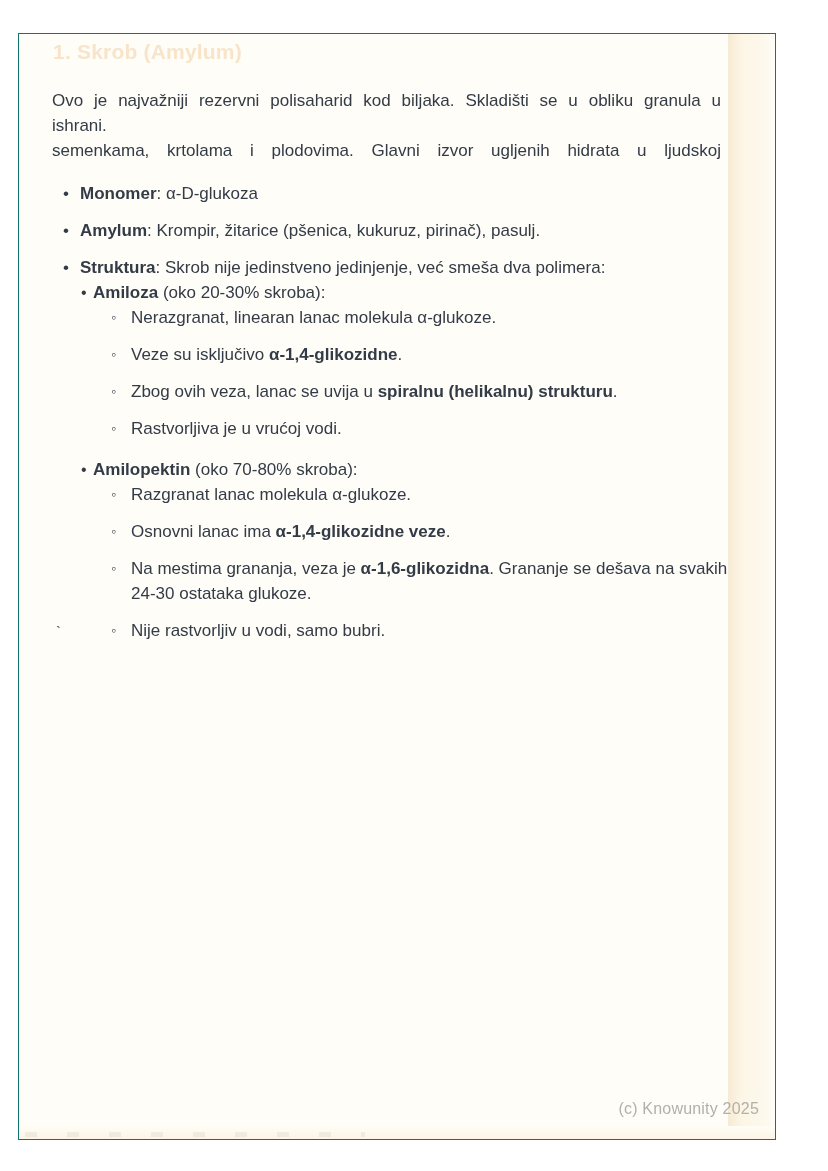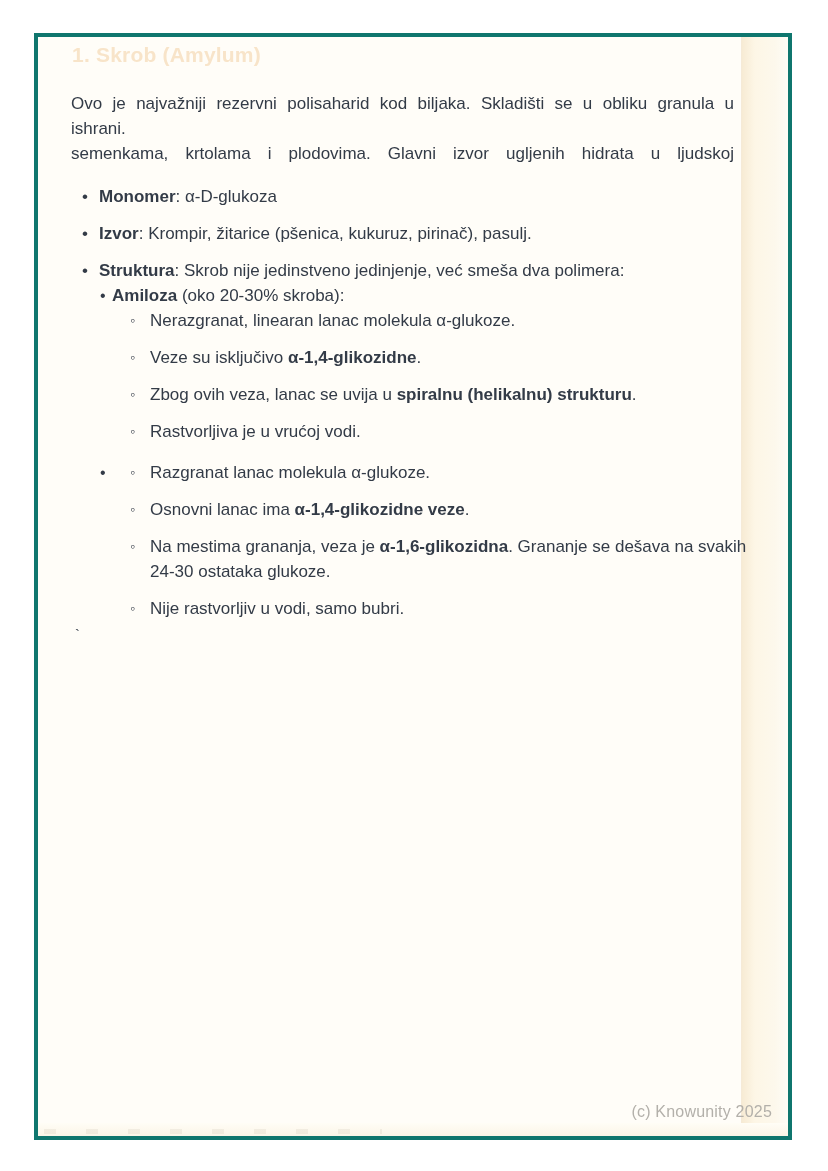--- a/index.html
+++ b/index.html
@@ -13,26 +13,26 @@
   }
   .canvas {
     position: relative;
     width: 828px;
     height: 1171px;
     background: #ffffff;
     overflow: hidden;
   }
   .page {
     position: absolute;
-    left: 34px;
+    left: 18px;
     top: 33px;
     width: 758px;
     height: 1107px;
     background: #fffdf8;
-    border: 4px solid #0f766e;
+    border: 1px solid #0f766e;
     box-sizing: border-box;
   }
   .side-strip {
     position: absolute;
     top: 0;
     right: 0;
     bottom: 0;
     width: 46px;
     background: linear-gradient(90deg, #f7ebd4 0, #fdf6e6 28%, #fdf8ec 72%, #fefcf6 100%);
     border-left: 1px solid rgba(236, 219, 190, 0.55);
@@ -129,28 +129,28 @@
       <h1 class="title" style="color: rgb(248, 228, 201);">1. Skrob (Amylum)</h1>
 
       <div class="intro" id="intro">
           <div class="intro-line just">Ovo je najvažniji rezervni polisaharid kod biljaka. Skladišti se u obliku granula u</div>
           <div class="intro-line">ishrani.</div>
           <div class="intro-line just">semenkama, krtolama i plodovima. Glavni izvor ugljenih hidrata u ljudskoj</div>
         </div>
 
       <div class="list" id="list">
           <div class="li lvl1 gap-none"><span class="marker">•</span><span class="li-text"><b>Monomer</b><span>: α-D-glukoza</span></span></div>
-          <div class="li lvl1 gap-sm"><span class="marker">•</span><span class="li-text"><b>Izvor</b><span>: Krompir, žitarice (pšenica, kukuruz, pirinač), pasulj.</span></span></div>
+          <div class="li lvl1 gap-sm"><span class="marker">•</span><span class="li-text"><b>Amylum</b><span>: Krompir, žitarice (pšenica, kukuruz, pirinač), pasulj.</span></span></div>
           <div class="li lvl1 gap-sm"><span class="marker">•</span><span class="li-text"><b>Struktura</b><span>: Skrob nije jedinstveno jedinjenje, već smeša dva polimera:</span></span></div>
           <div class="li lvl2 gap-none"><span class="marker">•</span><span class="li-text"><b>Amiloza</b><span> (oko 20-30% skroba):</span></span></div>
           <div class="li lvl3 gap-none"><span class="marker">◦</span><span class="li-text"><span>Nerazgranat, linearan lanac molekula α-glukoze.</span></span></div>
           <div class="li lvl3 gap-sm"><span class="marker">◦</span><span class="li-text"><span>Veze su isključivo </span><b>α-1,4-glikozidne</b><span>.</span></span></div>
           <div class="li lvl3 gap-sm"><span class="marker">◦</span><span class="li-text"><span>Zbog ovih veza, lanac se uvija u </span><b>spiralnu (helikalnu) strukturu</b><span>.</span></span></div>
           <div class="li lvl3 gap-sm"><span class="marker">◦</span><span class="li-text"><span>Rastvorljiva je u vrućoj vodi.</span></span></div>
-          <div class="li lvl2 gap-lg"><span class="marker">•</span></div>
+          <div class="li lvl2 gap-lg"><span class="marker">•</span><span class="li-text"><b>Amilopektin</b><span> (oko 70-80% skroba):</span></span></div>
           <div class="li lvl3 gap-none"><span class="marker">◦</span><span class="li-text"><span>Razgranat lanac molekula α-glukoze.</span></span></div>
           <div class="li lvl3 gap-sm"><span class="marker">◦</span><span class="li-text"><span>Osnovni lanac ima </span><b>α-1,4-glikozidne veze</b><span>.</span></span></div>
           <div class="li lvl3 gap-sm"><span class="marker">◦</span><span class="li-text"><span>Na mestima grananja, veza je </span><b>α-1,6-glikozidna</b><span>. Grananje se dešava na svakih 24-30 ostataka glukoze.</span></span></div>
           <div class="li lvl3 gap-sm"><span class="marker">◦</span><span class="li-text"><span>Nije rastvorljiv u vodi, samo bubri.</span></span></div>
         </div>
     </div>
 
     <div class="stray" style="color: rgb(51, 59, 71);">`</div>
 
     <div class="footer" style="color: rgb(179, 176, 170);">(c) Knowunity 2025</div>

